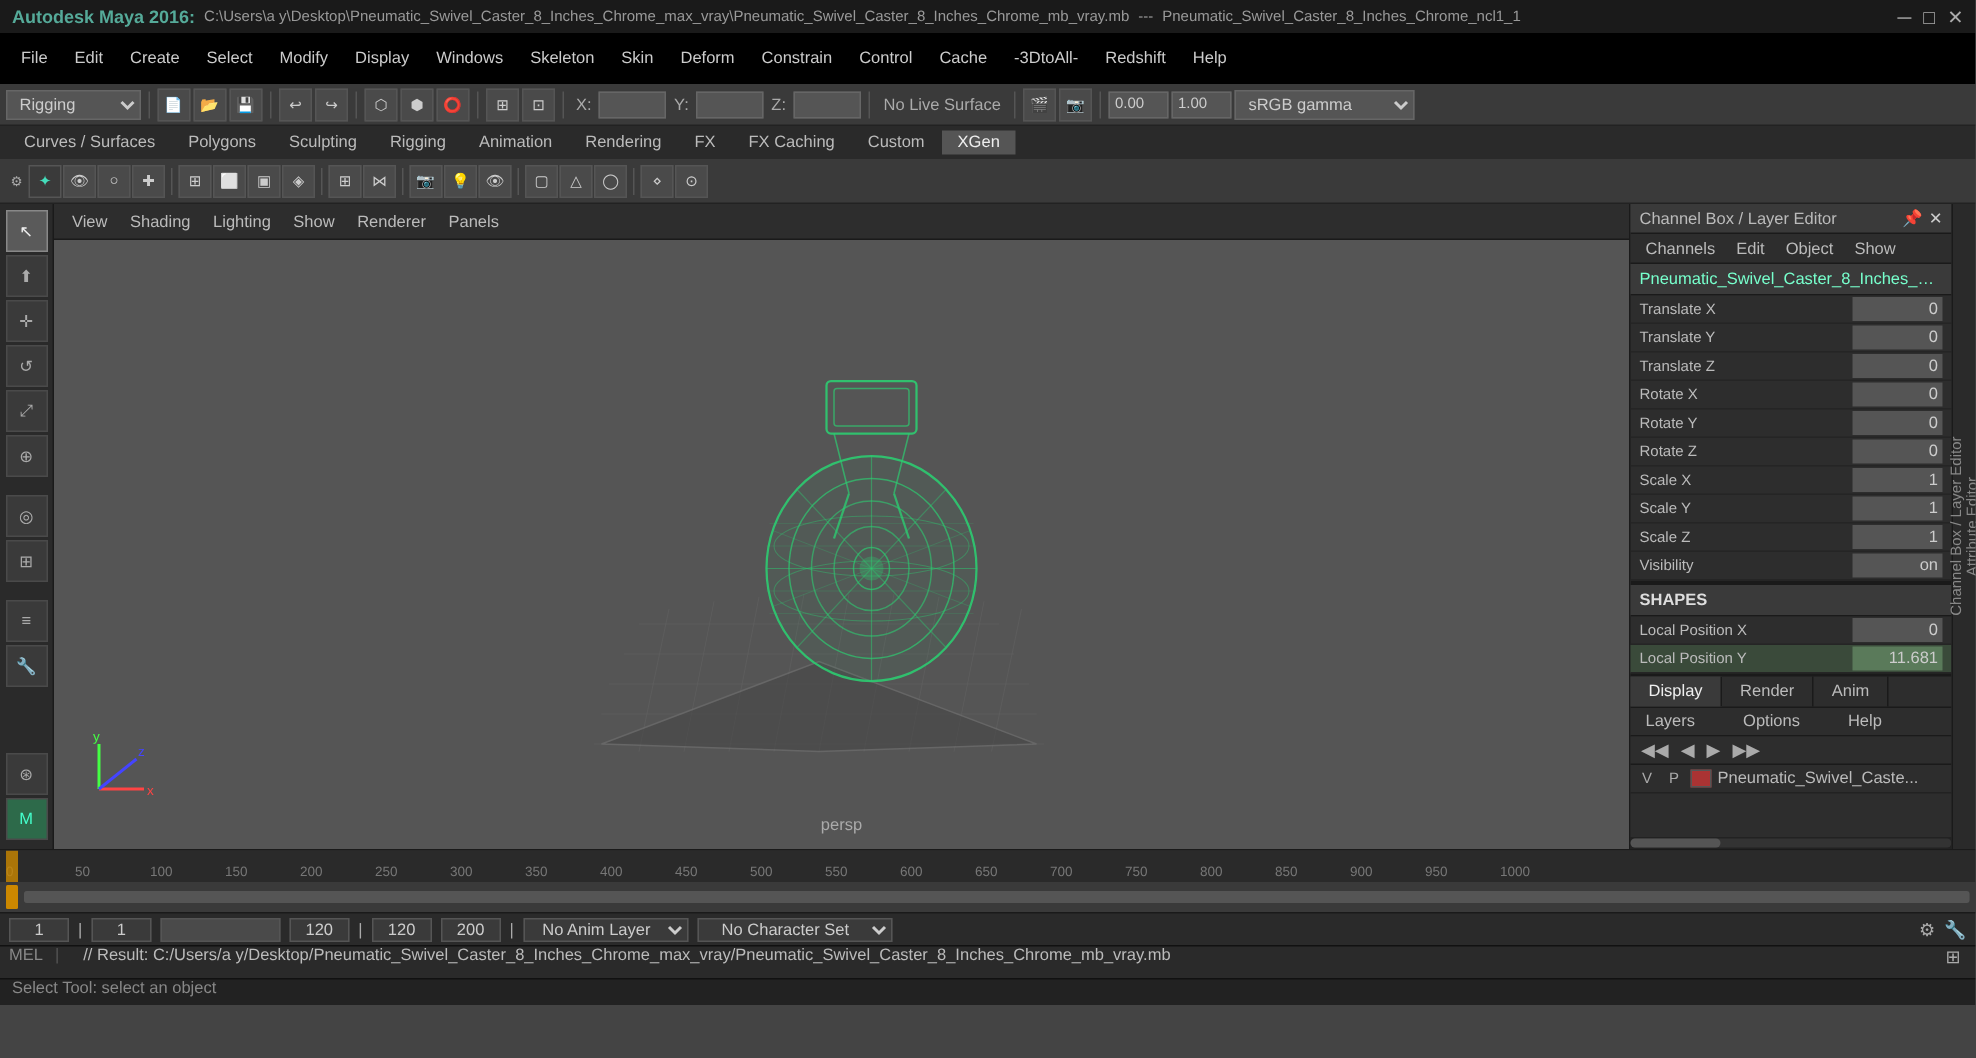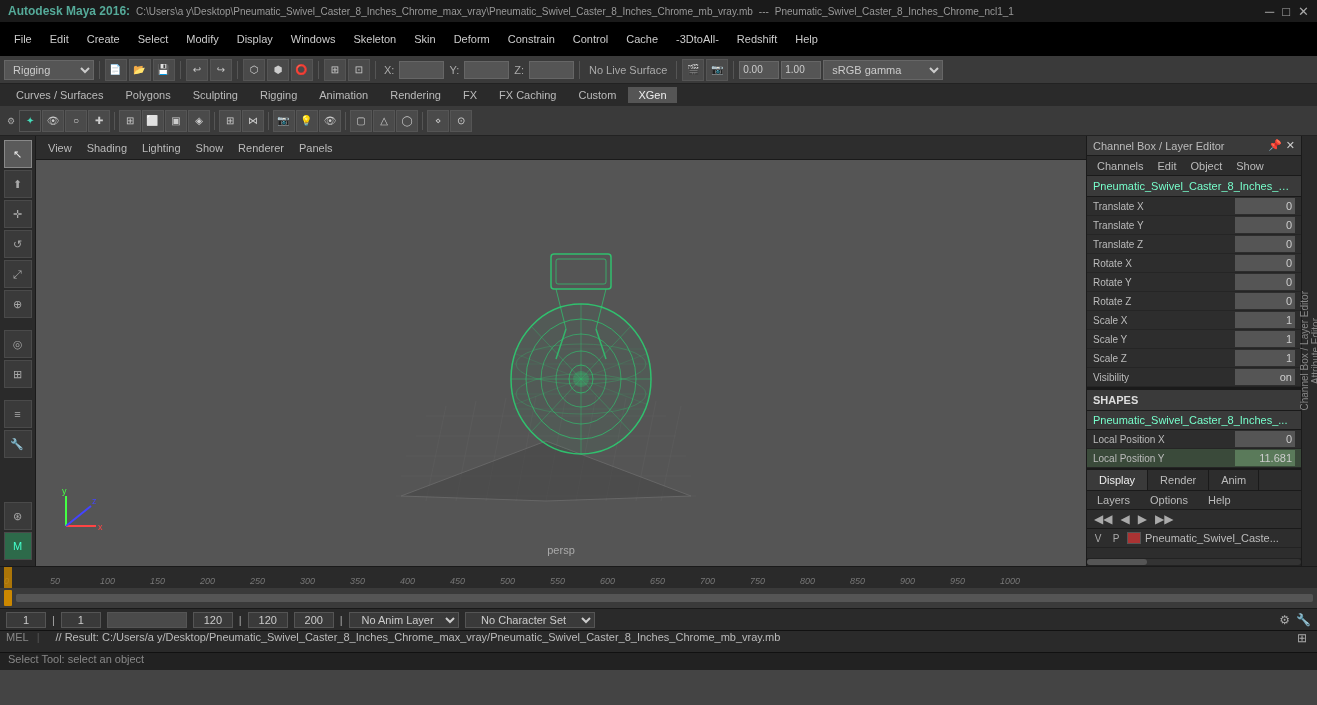--- a/index.html
+++ b/index.html
@@ -275,21 +275,21 @@
       font-size: 11px;
       cursor: pointer;
       border-right: 1px solid #1a1a1a;
     }
     .layer-tab.active { background: #3a3a3a; color: #eee; }
 
     #layer-menu {
       display: flex;
       align-items: center;
       padding: 2px 4px;
-      gap: 8px;
+      gap: 20px;
       background: #2d2d2d;
       border-bottom: 1px solid #1a1a1a;
     }
     .lm-item { padding: 1px 6px; color: #bbb; font-size: 11px; cursor: pointer; }
 
     #layer-controls {
       display: flex;
       align-items: center;
       padding: 2px 4px;
       gap: 2px;
@@ -343,21 +343,20 @@
       text-align: center;
     }
 
     
     #timeline-area {
       height: 42px;
       background: #333;
       border-top: 1px solid #1a1a1a;
       display: flex;
       flex-direction: column;
-      font-style: italic;
     }
     #timeline-ruler {
       height: 20px;
       background: #2a2a2a;
       display: flex;
       align-items: flex-end;
       padding: 0 4px;
       overflow: hidden;
       position: relative;
     }
@@ -690,21 +689,20 @@
         <span class="ch-name">Scale Z</span>
         <input class="ch-val" value="1" style="">
       </div>
       <div class="channel-row">
         <span class="ch-name">Visibility</span>
         <input class="ch-val" value="on" style="">
       </div>
     </div>
 
     <div class="shapes-header">SHAPES</div>
-    <div class="shapes-obj-name">Pneumatic_Swivel_Caster_8_Inches_...</div>
     <div class="channel-row">
       <span class="ch-name">Local Position X</span>
       <input class="ch-val" value="0" style="">
     </div>
     <div class="channel-row" style="background:#3a4a3a;">
       <span class="ch-name">Local Position Y</span>
       <input class="ch-val highlight" value="11.681" style="">
     </div>
 
     <div id="layer-tabs">

